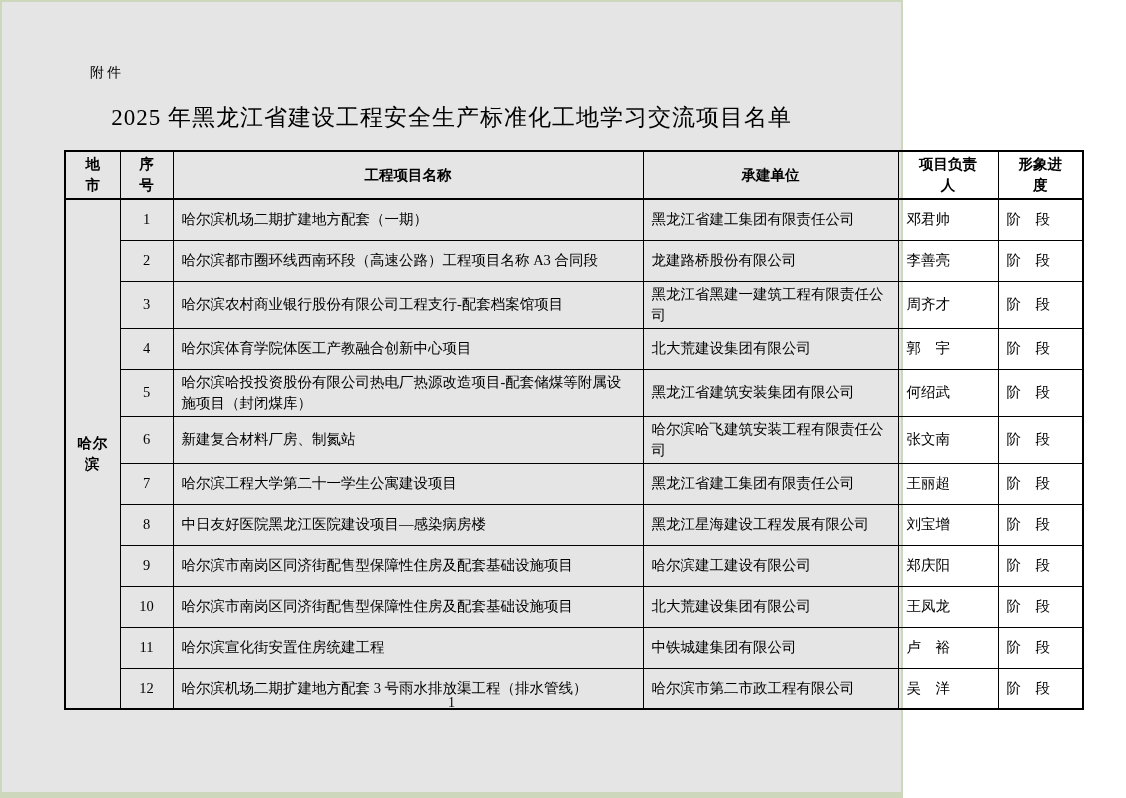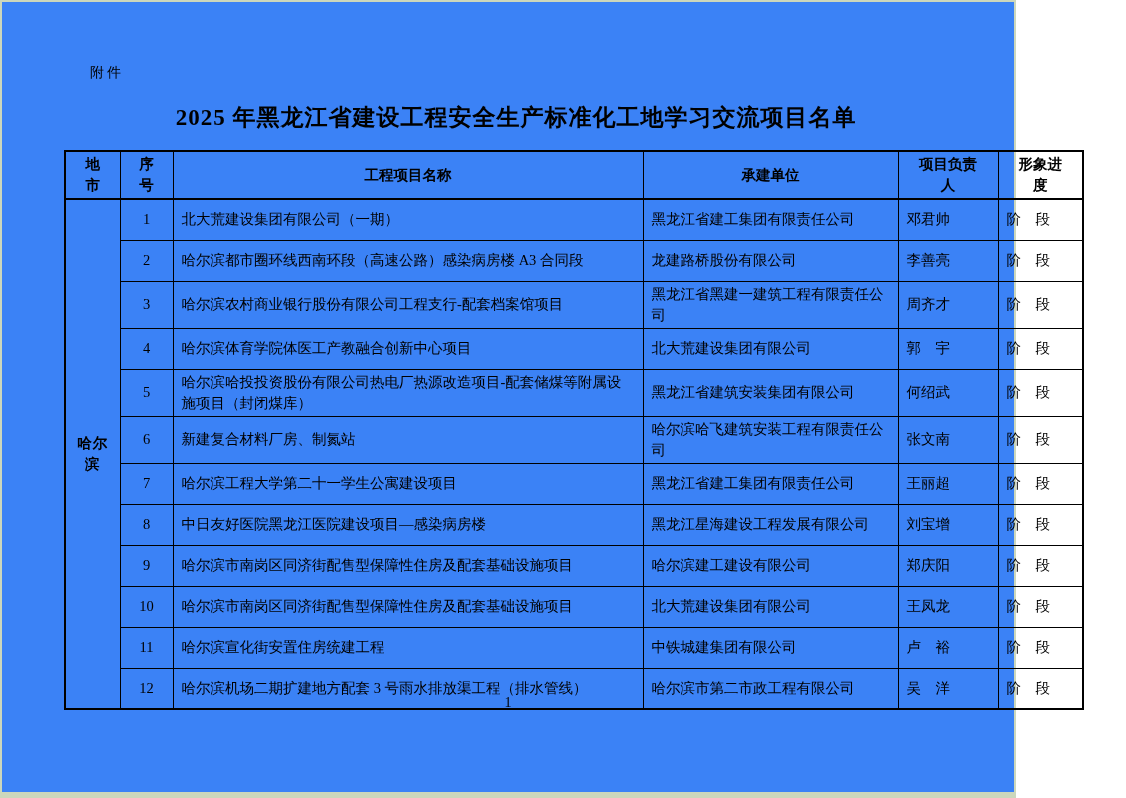--- a/index.html
+++ b/index.html
@@ -3,44 +3,44 @@
 <meta charset="utf-8">
 <style>
   html, body {
     margin: 0;
     padding: 0;
     background: #fff;
     overflow: hidden;
   }
   .page {
     position: relative;
-    width: 1016px;
+    width: 903px;
     height: 798px;
     box-sizing: border-box;
-    background: #3b82f6;
+    background: #e5e5e5;
     border: 2px solid #ccd7bc;
     border-bottom-width: 6px;
     font-family: "Liberation Serif", "DejaVu Serif", serif;
     color: #000;
   }
   .attachment {
     position: absolute;
     left: 88px;
     top: 62px;
     font-size: 14px;
     letter-spacing: 3px;
   }
   .doc-title {
     position: absolute;
-    left: 8px;
+    left: 0;
     top: 100px;
     width: 100%;
     text-align: center;
     font-size: 23px;
-    font-weight: 700;
+    font-weight: 400;
     letter-spacing: 1px;
   }
   table.projects {
     position: absolute;
     left: 62px;
     top: 148px;
     width: 1018px;
     border-collapse: collapse;
     table-layout: fixed;
     font-size: 14.5px;
@@ -122,28 +122,28 @@
         <th>序号</th>
         <th>工程项目名称</th>
         <th>承建单位</th>
         <th>项目负责人</th>
         <th>形象进度</th>
       </tr>
 
       <tr class="r">
         <td class="c-city" rowspan="12">哈尔滨</td>
         <td class="c-no">1</td>
-        <td class="c-project">北大荒建设集团有限公司（一期）</td>
+        <td class="c-project">哈尔滨机场二期扩建地方配套（一期）</td>
         <td class="c-contractor">黑龙江省建工集团有限责任公司</td>
         <td class="c-leader">邓君帅</td>
         <td class="c-progress">阶　段</td>
       </tr>
       <tr class="r">
         <td class="c-no">2</td>
-        <td class="c-project">哈尔滨都市圈环线西南环段（高速公路）感染病房楼 A3 合同段</td>
+        <td class="c-project">哈尔滨都市圈环线西南环段（高速公路）工程项目名称 A3 合同段</td>
         <td class="c-contractor">龙建路桥股份有限公司</td>
         <td class="c-leader">李善亮</td>
         <td class="c-progress">阶　段</td>
       </tr>
       <tr class="rt">
         <td class="c-no">3</td>
         <td class="c-project">哈尔滨农村商业银行股份有限公司工程支行-配套档案馆项目</td>
         <td class="c-contractor">黑龙江省黑建一建筑工程有限责任公司</td>
         <td class="c-leader">周齐才</td>
         <td class="c-progress">阶　段</td>

